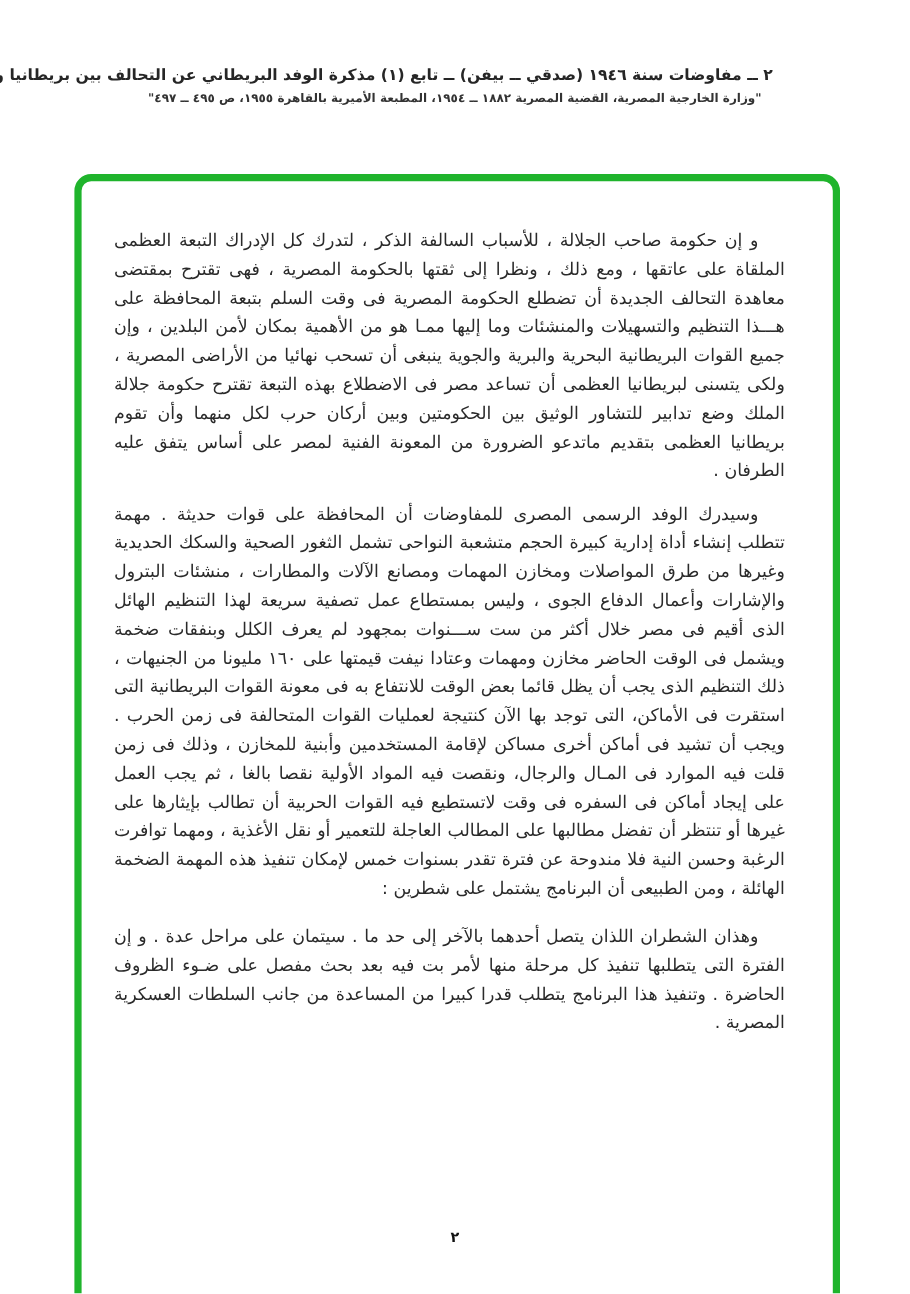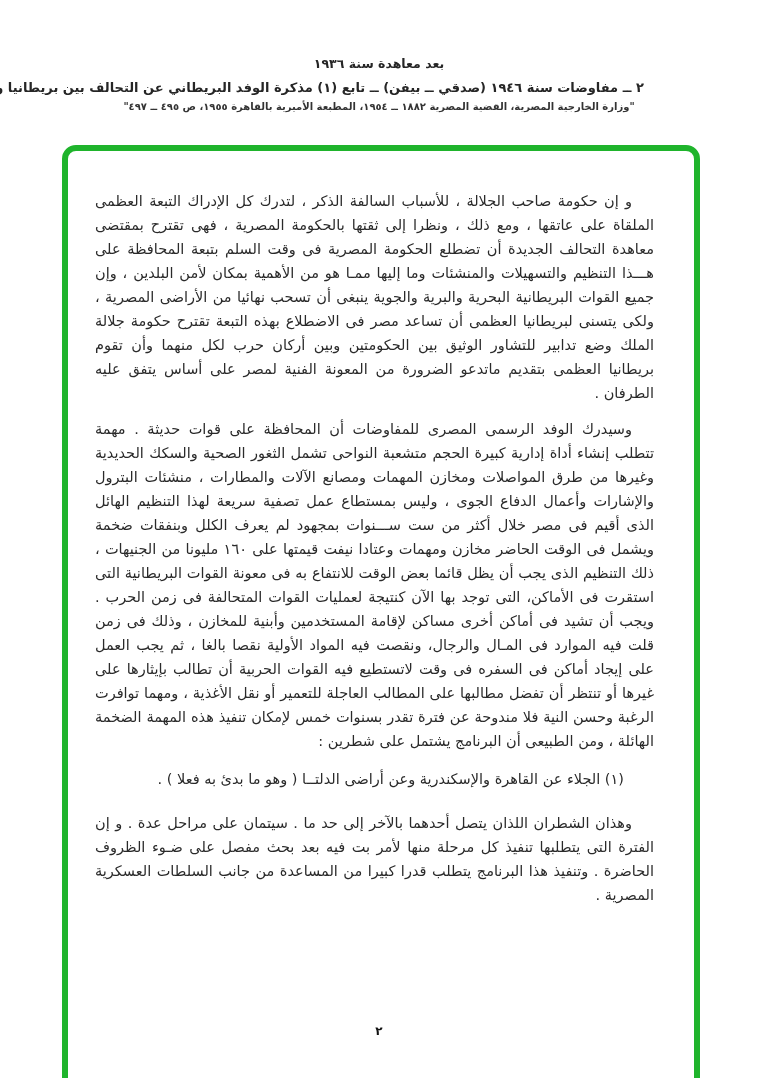--- a/index.html
+++ b/index.html
@@ -91,31 +91,29 @@
     font-weight: bold;
     color: #111111;
   }
 </style>
 </head>
 <body>
 
 <div class="page">
 
   <div class="header">
-    <div class="header-context">بعد معاهدة سنة ١٩٣٦</div>
     <div class="header-title">٢ ــ مفاوضات سنة ١٩٤٦ (صدقي ــ بيفن) ــ تابع (١) مذكرة الوفد البريطاني عن التحالف بين بريطانيا ومصر</div>
     <div class="header-source">"وزارة الخارجية المصرية، القضية المصرية ١٨٨٢ ــ ١٩٥٤، المطبعة الأميرية بالقاهرة ١٩٥٥، ص ٤٩٥ ــ ٤٩٧"</div>
   </div>
 
   <div class="scan-box" style="border-color: rgb(31, 180, 44);">
     <div class="scan-content">
       <p>و إن حكومة صاحب الجلالة ، للأسباب السالفة الذكر ، لتدرك كل الإدراك التبعة العظمى الملقاة على عاتقها ، ومع ذلك ، ونظرا إلى ثقتها بالحكومة المصرية ، فهى تقترح بمقتضى معاهدة التحالف الجديدة أن تضطلع الحكومة المصرية فى وقت السلم بتبعة المحافظة على هـــذا التنظيم والتسهيلات والمنشئات وما إليها ممـا هو من الأهمية بمكان لأمن البلدين ، وإن جميع القوات البريطانية البحرية والبرية والجوية ينبغى أن تسحب نهائيا من الأراضى المصرية ، ولكى يتسنى لبريطانيا العظمى أن تساعد مصر فى الاضطلاع بهذه التبعة تقترح حكومة جلالة الملك وضع تدابير للتشاور الوثيق بين الحكومتين وبين أركان حرب لكل منهما وأن تقوم بريطانيا العظمى بتقديم ماتدعو الضرورة من المعونة الفنية لمصر على أساس يتفق عليه الطرفان .</p>
       <p>وسيدرك الوفد الرسمى المصرى للمفاوضات أن المحافظة على قوات حديثة . مهمة تتطلب إنشاء أداة إدارية كبيرة الحجم متشعبة النواحى تشمل الثغور الصحية والسكك الحديدية وغيرها من طرق المواصلات ومخازن المهمات ومصانع الآلات والمطارات ، منشئات البترول والإشارات وأعمال الدفاع الجوى ، وليس بمستطاع عمل تصفية سريعة لهذا التنظيم الهائل الذى أقيم فى مصر خلال أكثر من ست ســـنوات بمجهود لم يعرف الكلل وبنفقات ضخمة ويشمل فى الوقت الحاضر مخازن ومهمات وعتادا نيفت قيمتها على ١٦٠ مليونا من الجنيهات ، ذلك التنظيم الذى يجب أن يظل قائما بعض الوقت للانتفاع به فى معونة القوات البريطانية التى استقرت فى الأماكن، التى توجد بها الآن كنتيجة لعمليات القوات المتحالفة فى زمن الحرب . ويجب أن تشيد فى أماكن أخرى مساكن لإقامة المستخدمين وأبنية للمخازن ، وذلك فى زمن قلت فيه الموارد فى المـال والرجال، ونقصت فيه المواد الأولية نقصا بالغا ، ثم يجب العمل على إيجاد أماكن فى السفره فى وقت لاتستطيع فيه القوات الحربية أن تطالب بإيثارها على غيرها أو تنتظر أن تفضل مطالبها على المطالب العاجلة للتعمير أو نقل الأغذية ، ومهما توافرت الرغبة وحسن النية فلا مندوحة عن فترة تقدر بسنوات خمس لإمكان تنفيذ هذه المهمة الضخمة الهائلة ، ومن الطبيعى أن البرنامج يشتمل على شطرين :</p>
       <div class="doc-list">
-        <div class="doc-list-item">(١) الجلاء عن القاهرة والإسكندرية وعن أراضى الدلتــا ( وهو ما بدئ به فعلا ) .</div>
       </div>
       <p class="closing">وهذان الشطران اللذان يتصل أحدهما بالآخر إلى حد ما . سيتمان على مراحل عدة . و إن الفترة التى يتطلبها تنفيذ كل مرحلة منها لأمر بت فيه بعد بحث مفصل على ضـوء الظروف الحاضرة .  وتنفيذ هذا البرنامج يتطلب قدرا كبيرا من المساعدة من جانب السلطات العسكرية المصرية .</p>
     </div>
   </div>
 
   <div class="page-number">٢</div>
 
 </div>
 
 </body></html>

